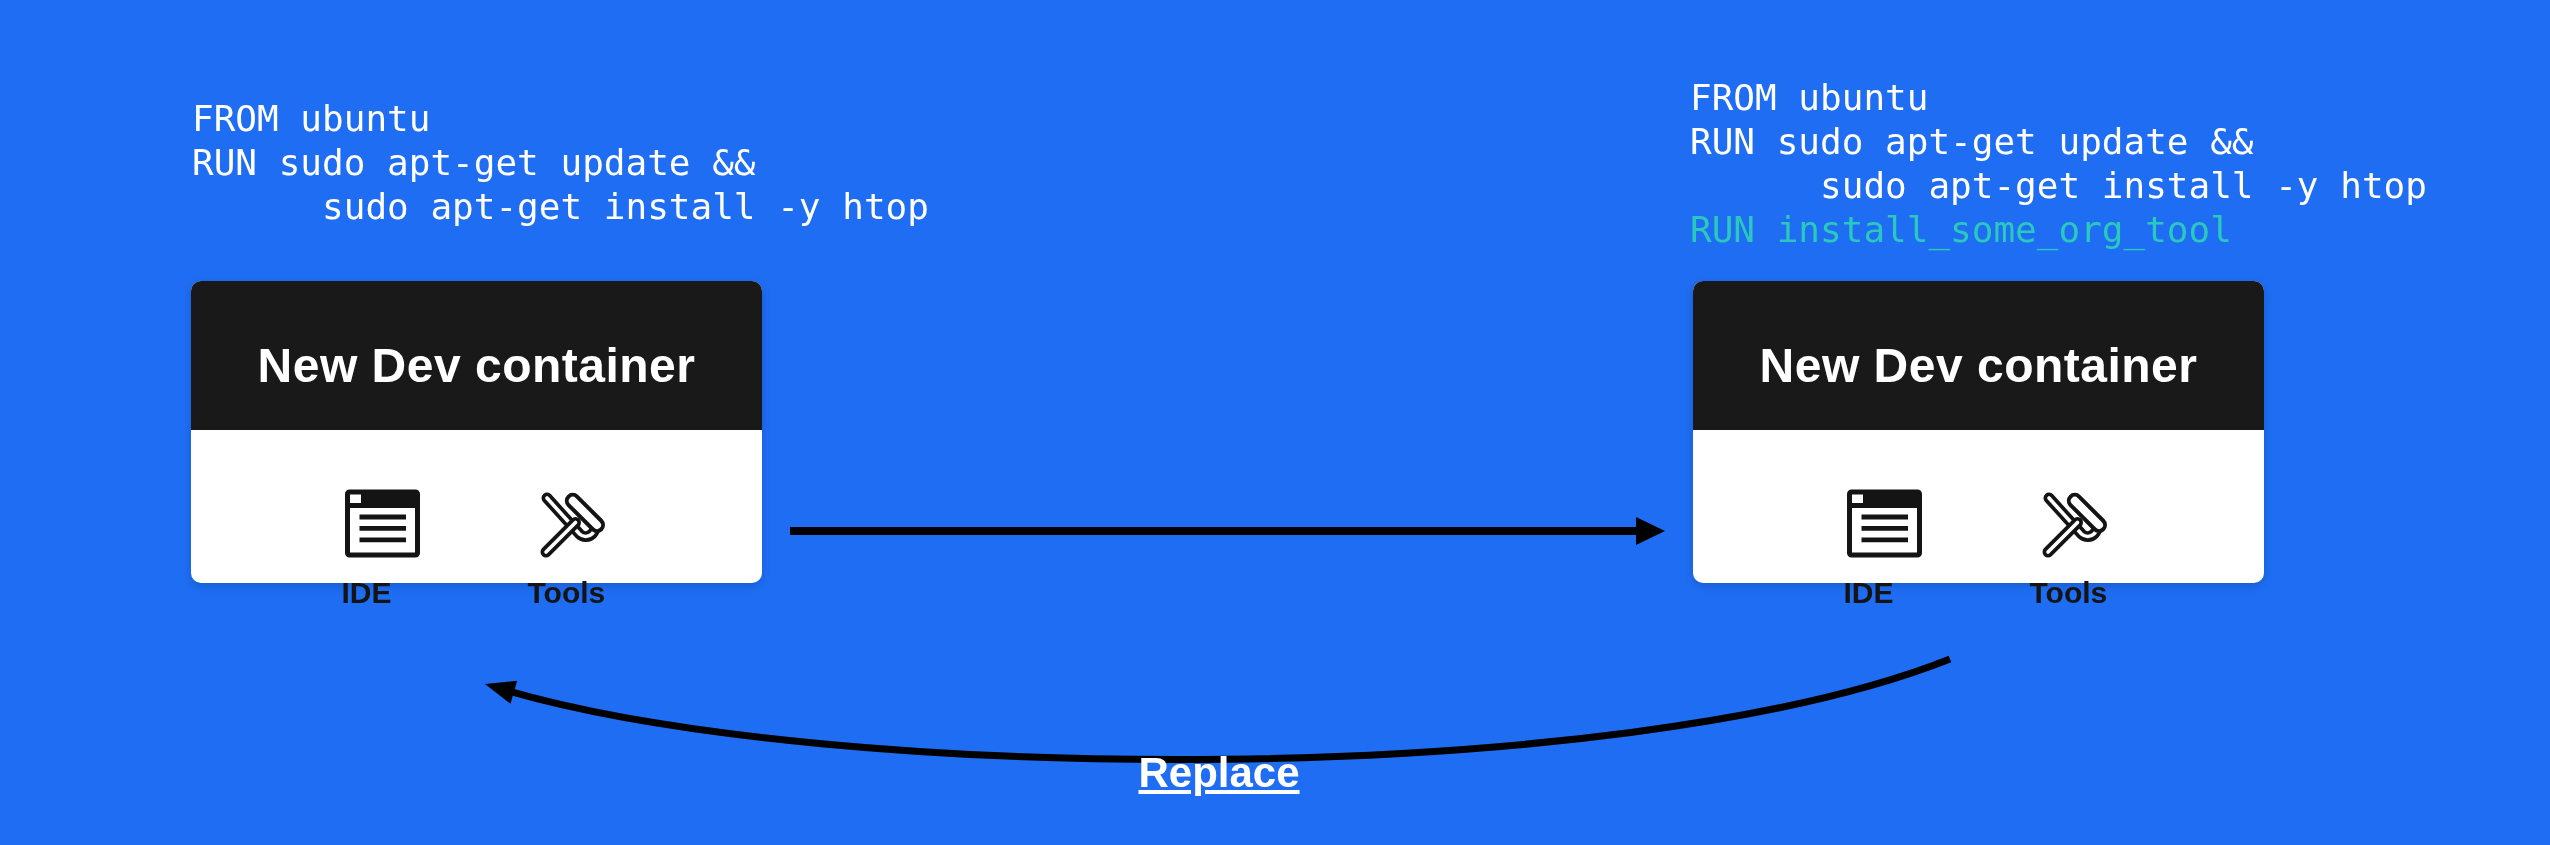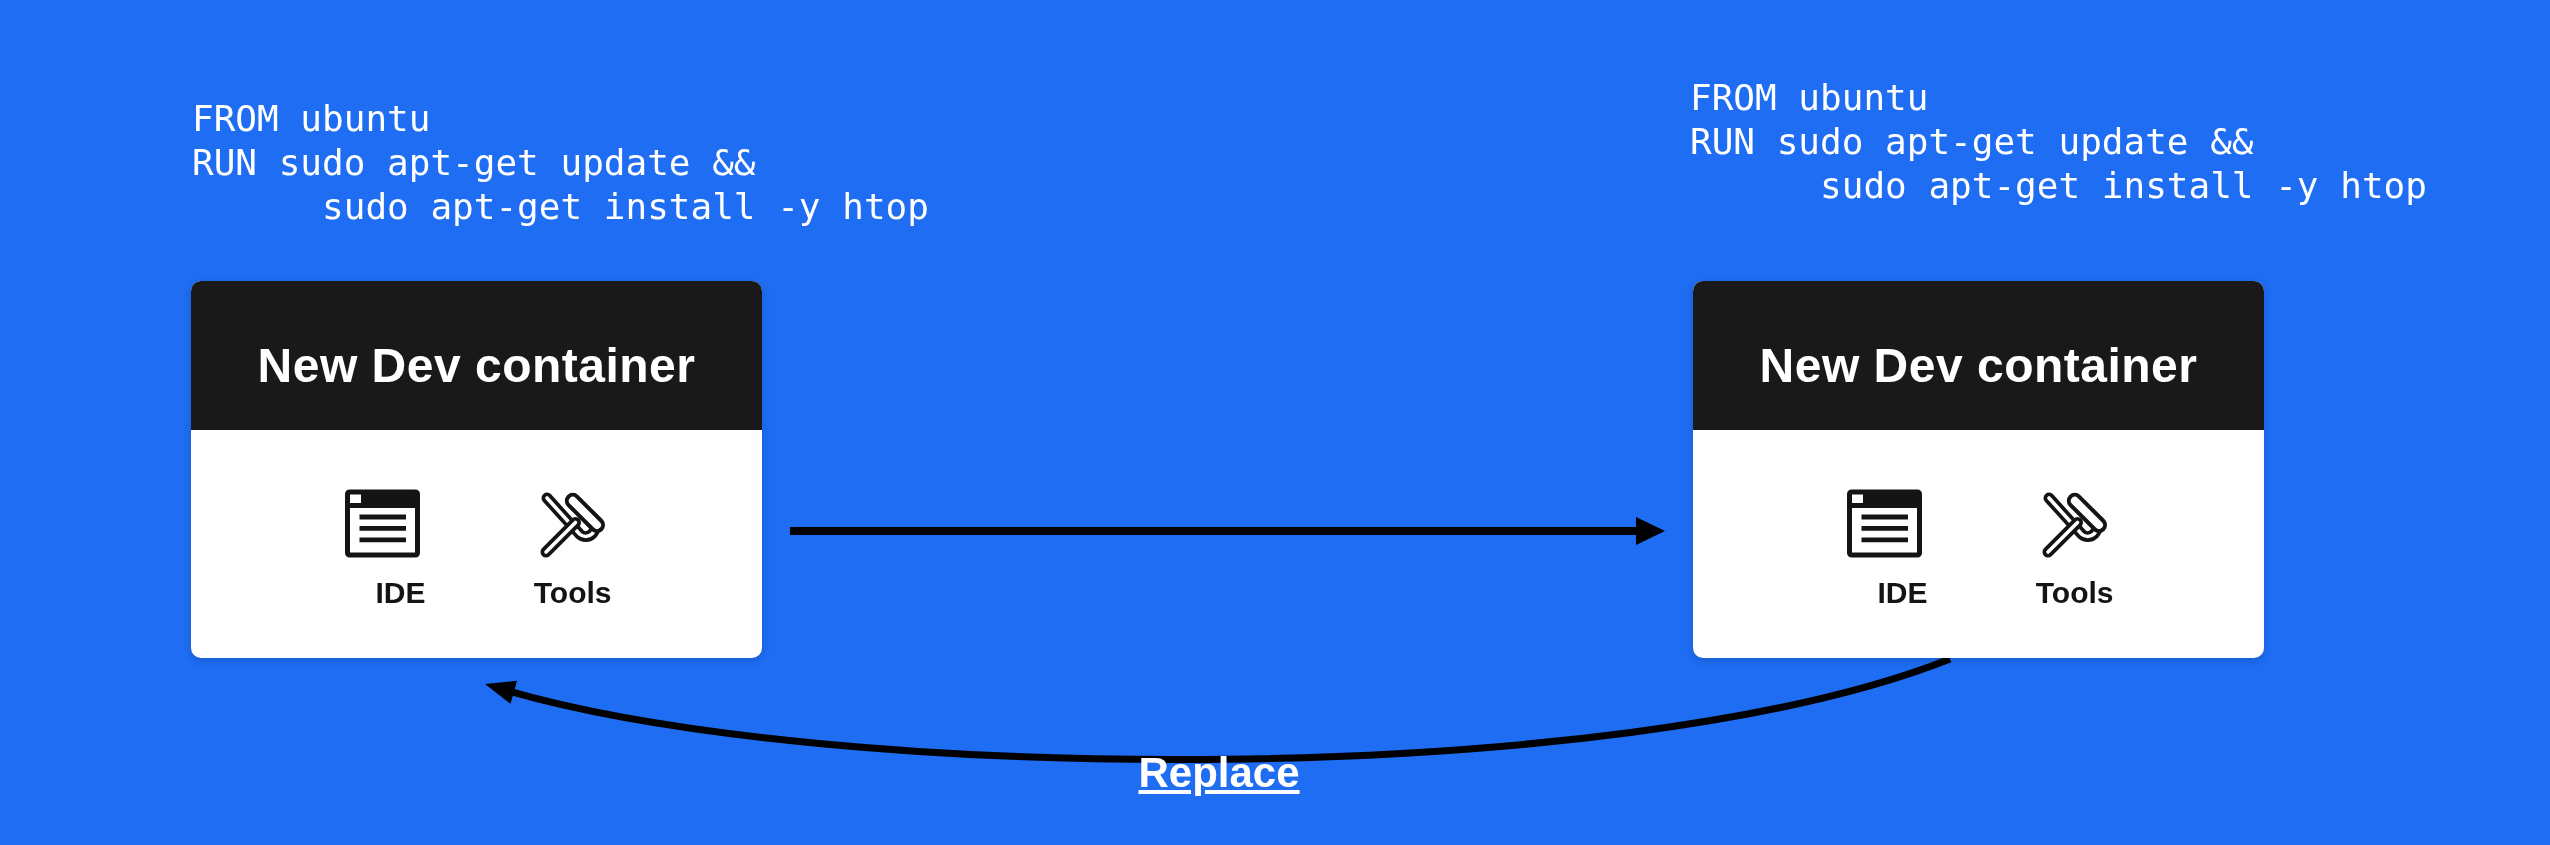--- a/index.html
+++ b/index.html
@@ -28,21 +28,21 @@
     line-height:44px;
     color:var(--code-text);
     white-space:pre;
   }
   .code-left{left:192px;top:97px;}
   .code-right{left:1690px;top:76px;}
   .teal{color:var(--teal);}
   
   .card{
     position:absolute;
-    width:571px;height:377px;
+    width:571px;height:302px;
     background:#ffffff;
     border-radius:10px;
     box-shadow:0 3px 8px rgba(0,0,0,0.15);
   }
   .card-left{left:191px;top:281px;}
   .card-right{left:1693px;top:281px;}
   .card-header{
     height:149px;
     background:var(--header);
     border-radius:10px 10px 0 0;
@@ -60,21 +60,21 @@
   .card-body{
     height:228px;
     display:flex;
     justify-content:center;
     align-items:flex-start;
     gap:102px;
     padding-top:50px;
     box-sizing:content-box;
   }
   .tool-item{
-    display:flex;flex-direction:column;align-items:flex-end;
+    display:flex;flex-direction:column;align-items:flex-start;
   }
   .tool-label{
     margin-top:14px;
     font-size:30px;
     font-weight:700;
     color:var(--ink);
     line-height:1;
   }
   
   .ink-stroke{stroke:var(--ink);fill:none;}
@@ -115,21 +115,21 @@
     </g>
   </svg>
 
   <pre class="code code-left">FROM ubuntu
 RUN sudo apt-get update &amp;&amp;
       sudo apt-get install -y htop</pre>
 
   <pre class="code code-right"><span>FROM ubuntu
 RUN sudo apt-get update &amp;&amp;
       sudo apt-get install -y htop
-</span></pre>
+</span><span class="teal">RUN install_some_org_tool</span></pre>
 
   <div class="card card-left">
     <div class="card-header">
       <span class="card-title">New Dev container</span>
     </div>
     <div class="card-body">
       <div class="tool-item">
         <svg width="84" height="84" viewBox="0 0 84 84">
           <rect class="ink-fill" x="21.5" y="13" width="52.5" height="12"></rect>
           <rect class="ink-stroke" x="5.5" y="12" width="70" height="63" rx="2" stroke-width="5"></rect>

